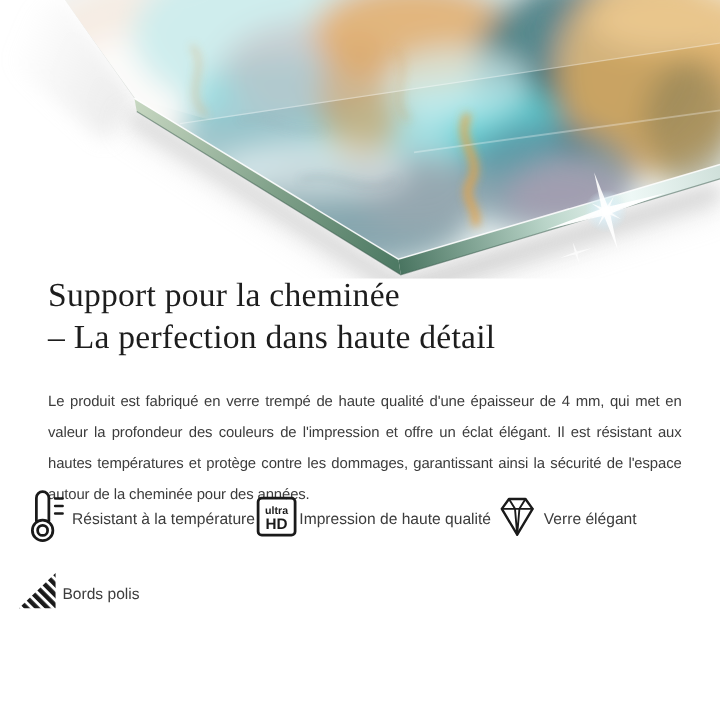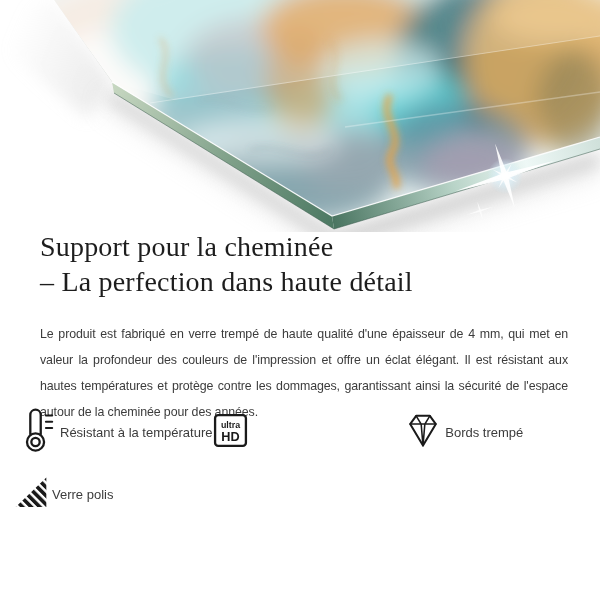--- a/index.html
+++ b/index.html
@@ -156,43 +156,44 @@
     </div>
 
     <div class="feature">
       <div class="icon-box">
         <svg class="ficon" width="37" height="37" viewBox="0 0 48 48">
           <rect x="4" y="4" width="40" height="40" rx="4" stroke-width="3"></rect>
           <text x="24" y="21" text-anchor="middle" font-size="11.5" font-weight="600" fill="#1a1a1a" stroke="none">ultra</text>
           <text x="24" y="37.5" text-anchor="middle" font-size="16.5" font-weight="700" fill="#1a1a1a" stroke="none">HD</text>
         </svg>
       </div>
+      <div class="feature-label">Impression de haute qualité</div>
     </div>
 
 
     <div class="feature">
       <div class="icon-box">
         <svg class="ficon" width="44" height="44" viewBox="0 0 48 48" stroke-width="2">
           <path d="M10,17.5 L16.5,8.5 H31.5 L38,17.5 L24,41 Z"></path>
           <path d="M10,17.5 H38 M16.5,8.5 L22,17.5 L24,41 M31.5,8.5 L26,17.5 L24,41" stroke-width="1.7"></path>
         </svg>
       </div>
-      <div class="feature-label">Bords trempé</div>
+      <div class="feature-label">Verre élégant</div>
     </div>
 
     <div class="feature">
       <div class="icon-box">
         <svg width="42" height="42" viewBox="0 0 48 48">
           <defs>
             <pattern id="hatchA" width="7" height="7" patternUnits="userSpaceOnUse" patternTransform="rotate(-45)">
               <rect width="7" height="7" fill="#ffffff"></rect>
                 <rect width="4.2" height="7" fill="#1a1a1a"></rect>
             </pattern>
           </defs>
           <path d="M6.5,41 H41.5 V7.5 Z" fill="url(#hatchA)"></path>
         </svg>
       </div>
-      <div class="feature-label">Verre polis</div>
+      <div class="feature-label">Bords polis</div>
     </div>
 
 
   </div>
 </div>
 
 </body></html>

